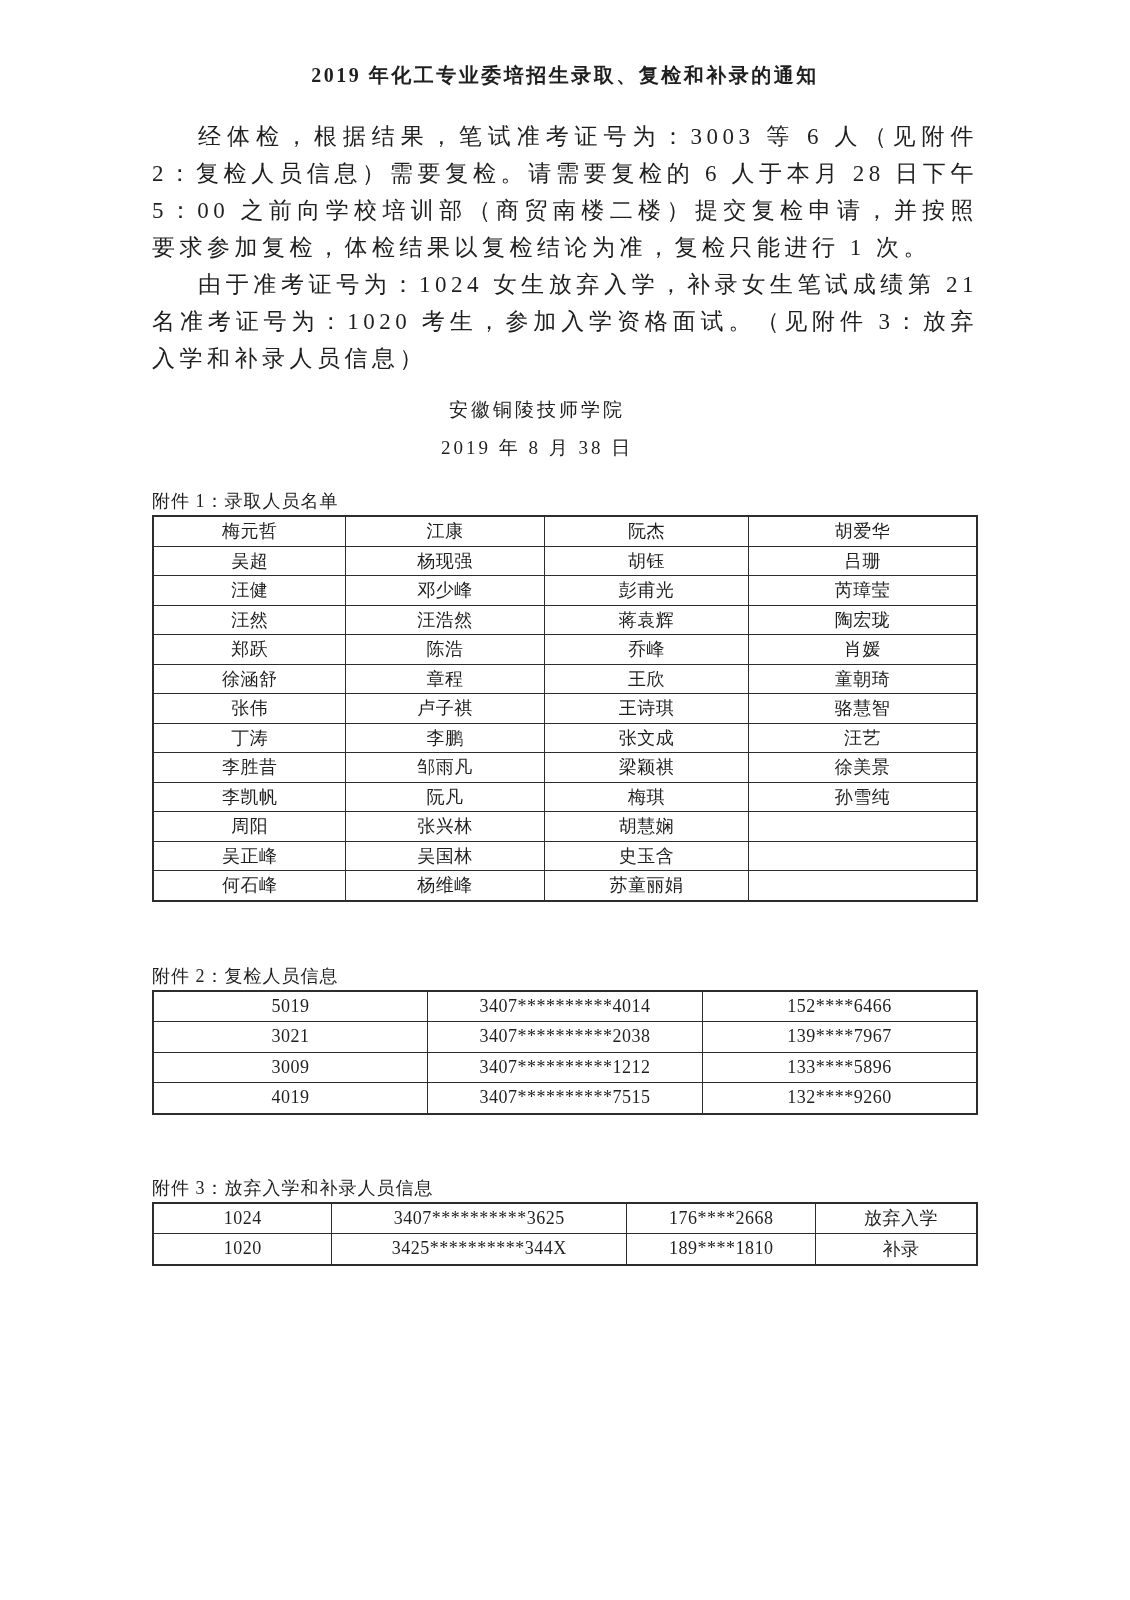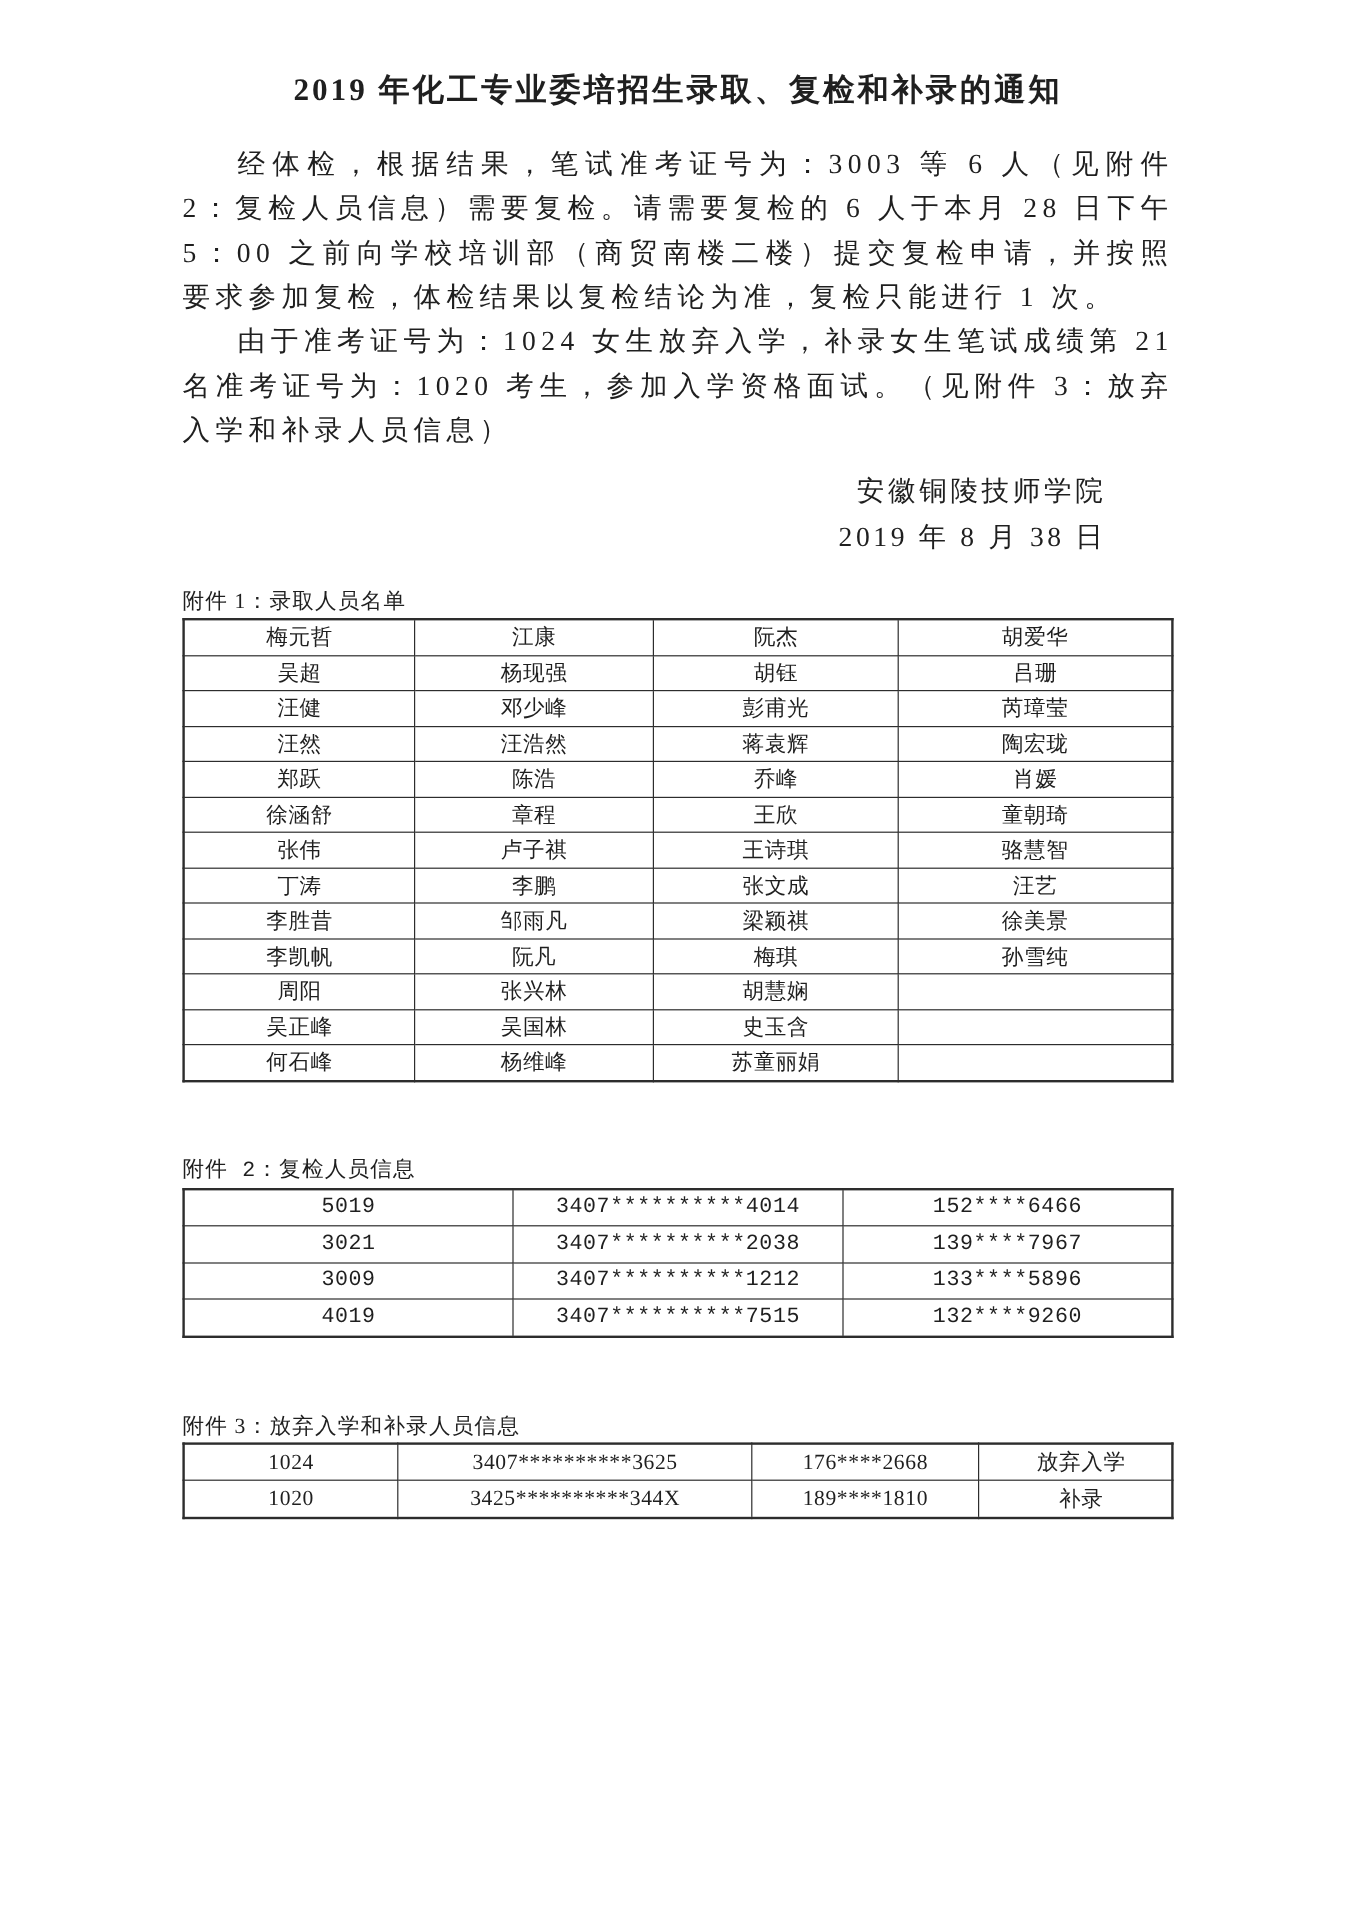--- a/index.html
+++ b/index.html
@@ -9,54 +9,54 @@
     height: 1600px;
     background: #ffffff;
     box-sizing: border-box;
     padding: 58px 152px 0 152px;
     font-family: "Liberation Serif", "DejaVu Serif", serif;
     color: #1f1f1f;
     overflow: hidden;
   }
   .doc-title {
     margin: 0;
-    font-size: 26px;
+    font-size: 20px;
     font-weight: 700;
     line-height: 34px;
     text-align: center;
     letter-spacing: 2.5px;
     white-space: nowrap;
   }
   .body-text { margin-top: 26px; }
   .body-text p {
     margin: 0;
     font-size: 23px;
     line-height: 37px;
     letter-spacing: 4.5px;
     text-align: justify;
     text-indent: 2em;
   }
   .signature {
     margin-top: 18px;
-    text-align: right;
+    text-align: center;
     padding-right: 56px;
-    font-size: 23px;
+    font-size: 19px;
     letter-spacing: 3px;
   }
   .sig-org { line-height: 30px; }
   .sig-date { line-height: 30px; margin-top: 8px; }
 
   .attachment { }
   .att-label {
     font-size: 18px;
     letter-spacing: 1px;
     line-height: 20px;
   }
   .att-1 { margin-top: 28px; }
-  .att-2 { margin-top: 64px; font-family: Liberation Mono, monospace; }
+  .att-2 { margin-top: 64px; }
   .att-3 { margin-top: 63px; }
 
   table.t {
     width: 100%;
     margin-top: 4px;
     border-collapse: collapse;
     table-layout: fixed;
     padding-left: 36px;
   }
   table.t { border: 2px solid #2d2d2d; }

